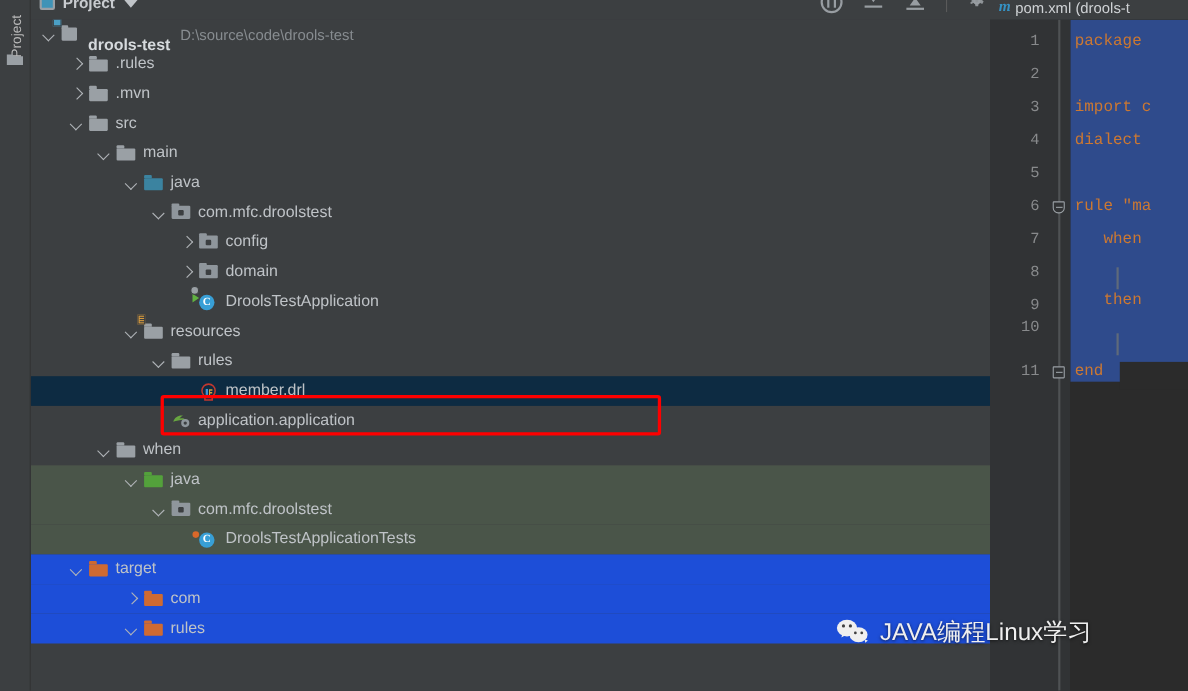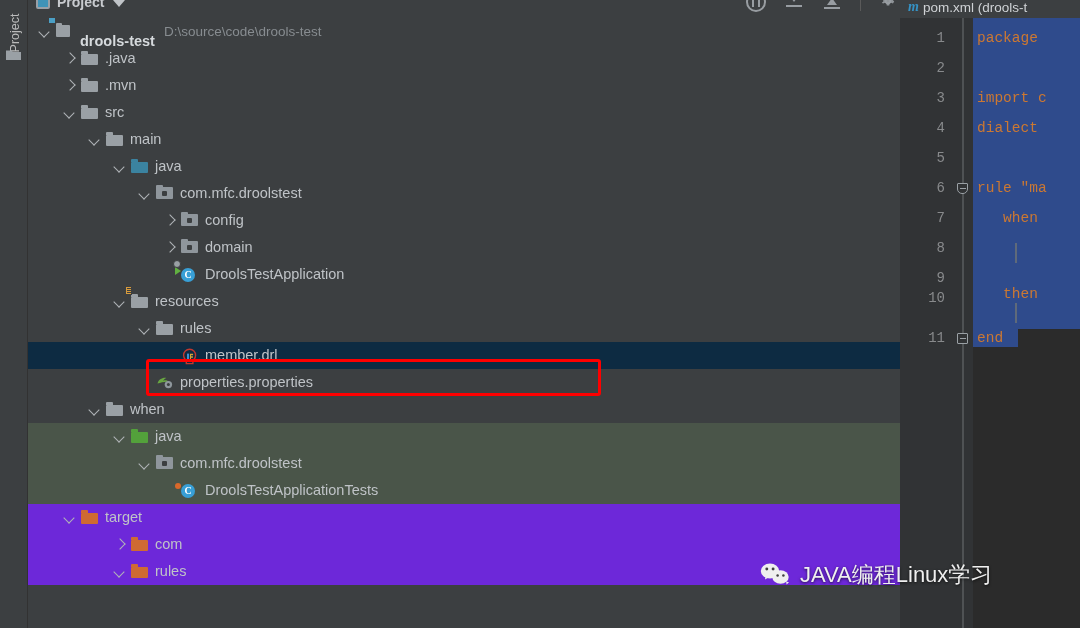--- a/index.html
+++ b/index.html
@@ -81,21 +81,21 @@
   
   .tree-panel {
     position: absolute; left: 28px; top: 18px; width: 872px; height: 610px;
     background: #3c3f41; overflow: hidden;
   }
   .tree-row {
     position: relative; height: 27px; width: 872px;
     display: flex; align-items: center; white-space: nowrap;
   }
   .tree-row.bg-test   { background: #4a5549; }
-  .tree-row.bg-target { background: #6d28d9; }
+  .tree-row.bg-target { background: #1d4ed8; }
   .tree-row.selected  { background: #0d2b42; }
 
   .arrow {
     width: 11px; height: 11px; flex: none; position: relative; margin-right: 5px;
   }
   .arrow.down:after {
     content: ""; position: absolute; left: 0px; top: 2px;
     width: 7px; height: 7px;
     border-right: 1.7px solid #b0b4b8; border-bottom: 1.7px solid #b0b4b8;
     transform: rotate(45deg);
@@ -284,21 +284,21 @@
           <span style="display:inline-block;width:12px;flex:none"></span>
           <span class="arrow down"></span>
           <span class="ficon"><span class="mod-icon"><span class="f1t"></span><span class="f1"></span><span class="badge"></span></span></span>
           <span class="lbl bold">drools-test</span>
           <span class="lbl path">D:\source\code\drools-test</span>
         </div>
         <div class="tree-row">
           <span style="display:inline-block;width:37px;flex:none"></span>
           <span class="arrow right"></span>
           <span class="ficon"><span class="folder gray"><span class="tab"></span><span class="body"></span></span></span>
-          <span class="lbl">.java</span>
+          <span class="lbl">.rules</span>
         </div>
         <div class="tree-row">
           <span style="display:inline-block;width:37px;flex:none"></span>
           <span class="arrow right"></span>
           <span class="ficon"><span class="folder gray"><span class="tab"></span><span class="body"></span></span></span>
           <span class="lbl">.mvn</span>
         </div>
         <div class="tree-row">
           <span style="display:inline-block;width:37px;flex:none"></span>
           <span class="arrow down"></span>
@@ -364,21 +364,21 @@
           <span class="lbl">member.drl</span>
         </div>
         <div class="tree-row">
           <span style="display:inline-block;width:112px;flex:none"></span>
           <span class="arrow none"></span>
           <span class="ficon"><span class="props-icon"><svg width="18" height="15" viewBox="0 0 18 15">
                 <path d="M1.5 8.5c1-4 5-6.3 8.8-5.6-1.4.6-2.6 1.6-3.2 2.8 2.3-.9 4.7-.4 5.9 1.2-3.5-.8-7.7.6-11.5 1.6z" fill="#68a641"></path>
                 <circle cx="12.4" cy="9.6" r="3.7" fill="#8e969c"></circle>
                 <circle cx="12.4" cy="9.6" r="1.5" fill="#3c3f41"></circle>
               </svg></span></span>
-          <span class="lbl">properties.properties</span>
+          <span class="lbl">application.application</span>
         </div>
         <div class="tree-row">
           <span style="display:inline-block;width:62px;flex:none"></span>
           <span class="arrow down"></span>
           <span class="ficon"><span class="folder gray"><span class="tab"></span><span class="body"></span></span></span>
           <span class="lbl">when</span>
         </div>
         <div class="tree-row bg-test">
           <span style="display:inline-block;width:87px;flex:none"></span>
           <span class="arrow down"></span>
@@ -446,21 +446,21 @@
       <div class="sel-bg"></div>
       <div id="code-lines">
           <div class="cl" style="top: 12px;">package</div>
           <div class="cl" style="top: 42px;"></div>
           <div class="cl" style="top: 72px;">import c</div>
           <div class="cl" style="top: 102px;">dialect</div>
           <div class="cl" style="top: 132px;"></div>
           <div class="cl" style="top: 162px;">rule "ma</div>
           <div class="cl" style="top: 192px;">   when</div>
           <div class="cl" style="top: 222px;"></div>
-          <div class="cl" style="top: 268px;">   then</div>
+          <div class="cl" style="top: 247px;">   then</div>
           <div class="cl" style="top: 282px;"></div>
           <div class="cl" style="top: 312px;">end</div>
         </div>
       <div class="caret-line" style="left:42px; top:225px;"></div>
       <div class="caret-line" style="left:42px; top:285px;"></div>
       <div class="end-shadow"></div>
     </div>
   </div>
 
   <div class="watermark">

